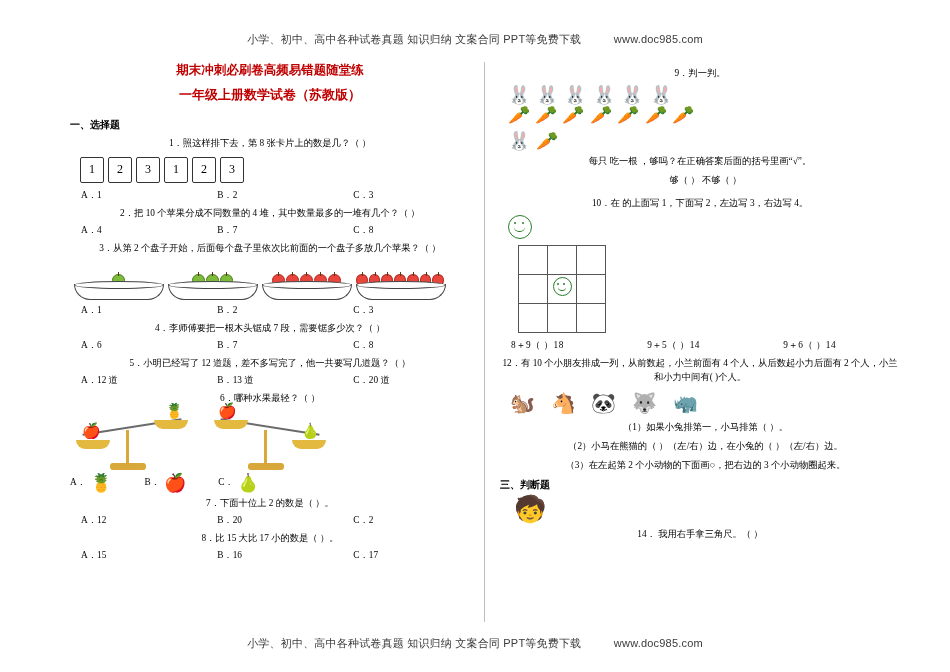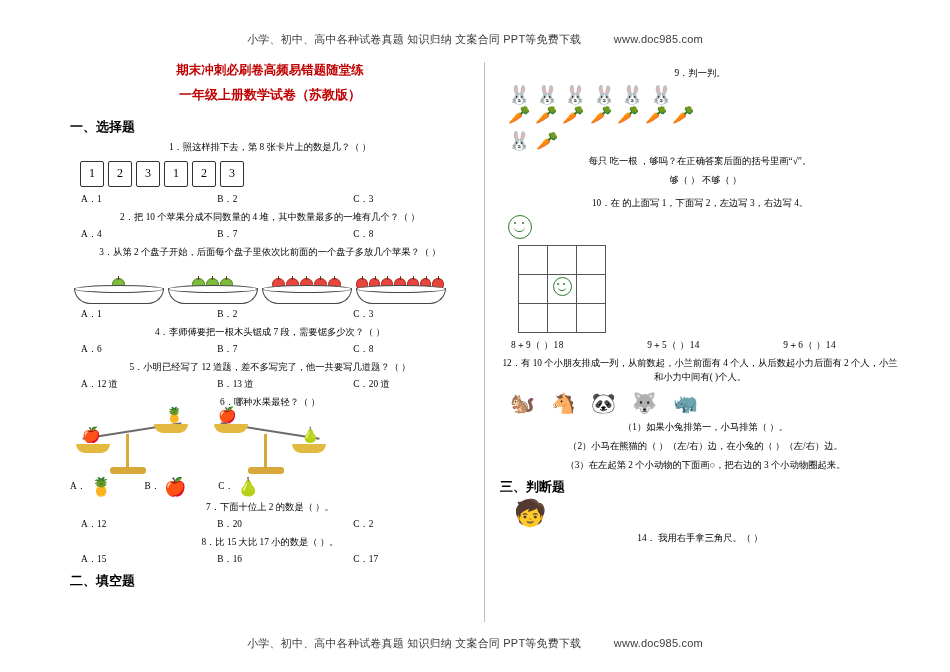--- a/index.html
+++ b/index.html
@@ -28,21 +28,21 @@
     border-left:1px solid #bdbdbd;
   }
   .title{
     text-align:center;color:#c00000;font-weight:bold;
     font-family:"Liberation Serif", serif;
   }
   .title1{font-size:12.5px;margin:0 0 7px 0;}
   .title2{font-size:13px;margin:0 0 14px 0;}
   .sec{
     font-family:Liberation Serif, serif;
-    font-size:13px;font-weight:bold;margin:6px 0 5px 0;
+    font-size:10px;font-weight:bold;margin:6px 0 5px 0;
   }
   .q{font-size:9.3px;line-height:1.5;margin:5px 0 2px 0;text-align:center;}
   .opts{
     display:flex;font-size:9.3px;margin:3px 0 4px 0;justify-content:flex-end;
   }
   .opts span{display:inline-block;}
   .o1{width:140px;}
   .o2{width:140px;}
   .o3{width:120px;}
   .indent{margin-left:11px;}
@@ -254,21 +254,20 @@
         <span class="o3">C．2</span>
       </div>
 
       <div class="q">8．比 15 大比 17 小的数是（    ）。</div>
       <div class="opts indent">
         <span class="o1">A．15</span>
         <span class="o2">B．16</span>
         <span class="o3">C．17</span>
       </div>
 
-      <div class="sec">二、填空题</div>
     </div>
 
     <div class="col colR">
 
       <div class="q">9．判一判。</div>
       <div class="rabbits">
         <span class="emo">🐰</span>
         <span class="emo">🐰</span>
         <span class="emo">🐰</span>
         <span class="emo">🐰</span>

